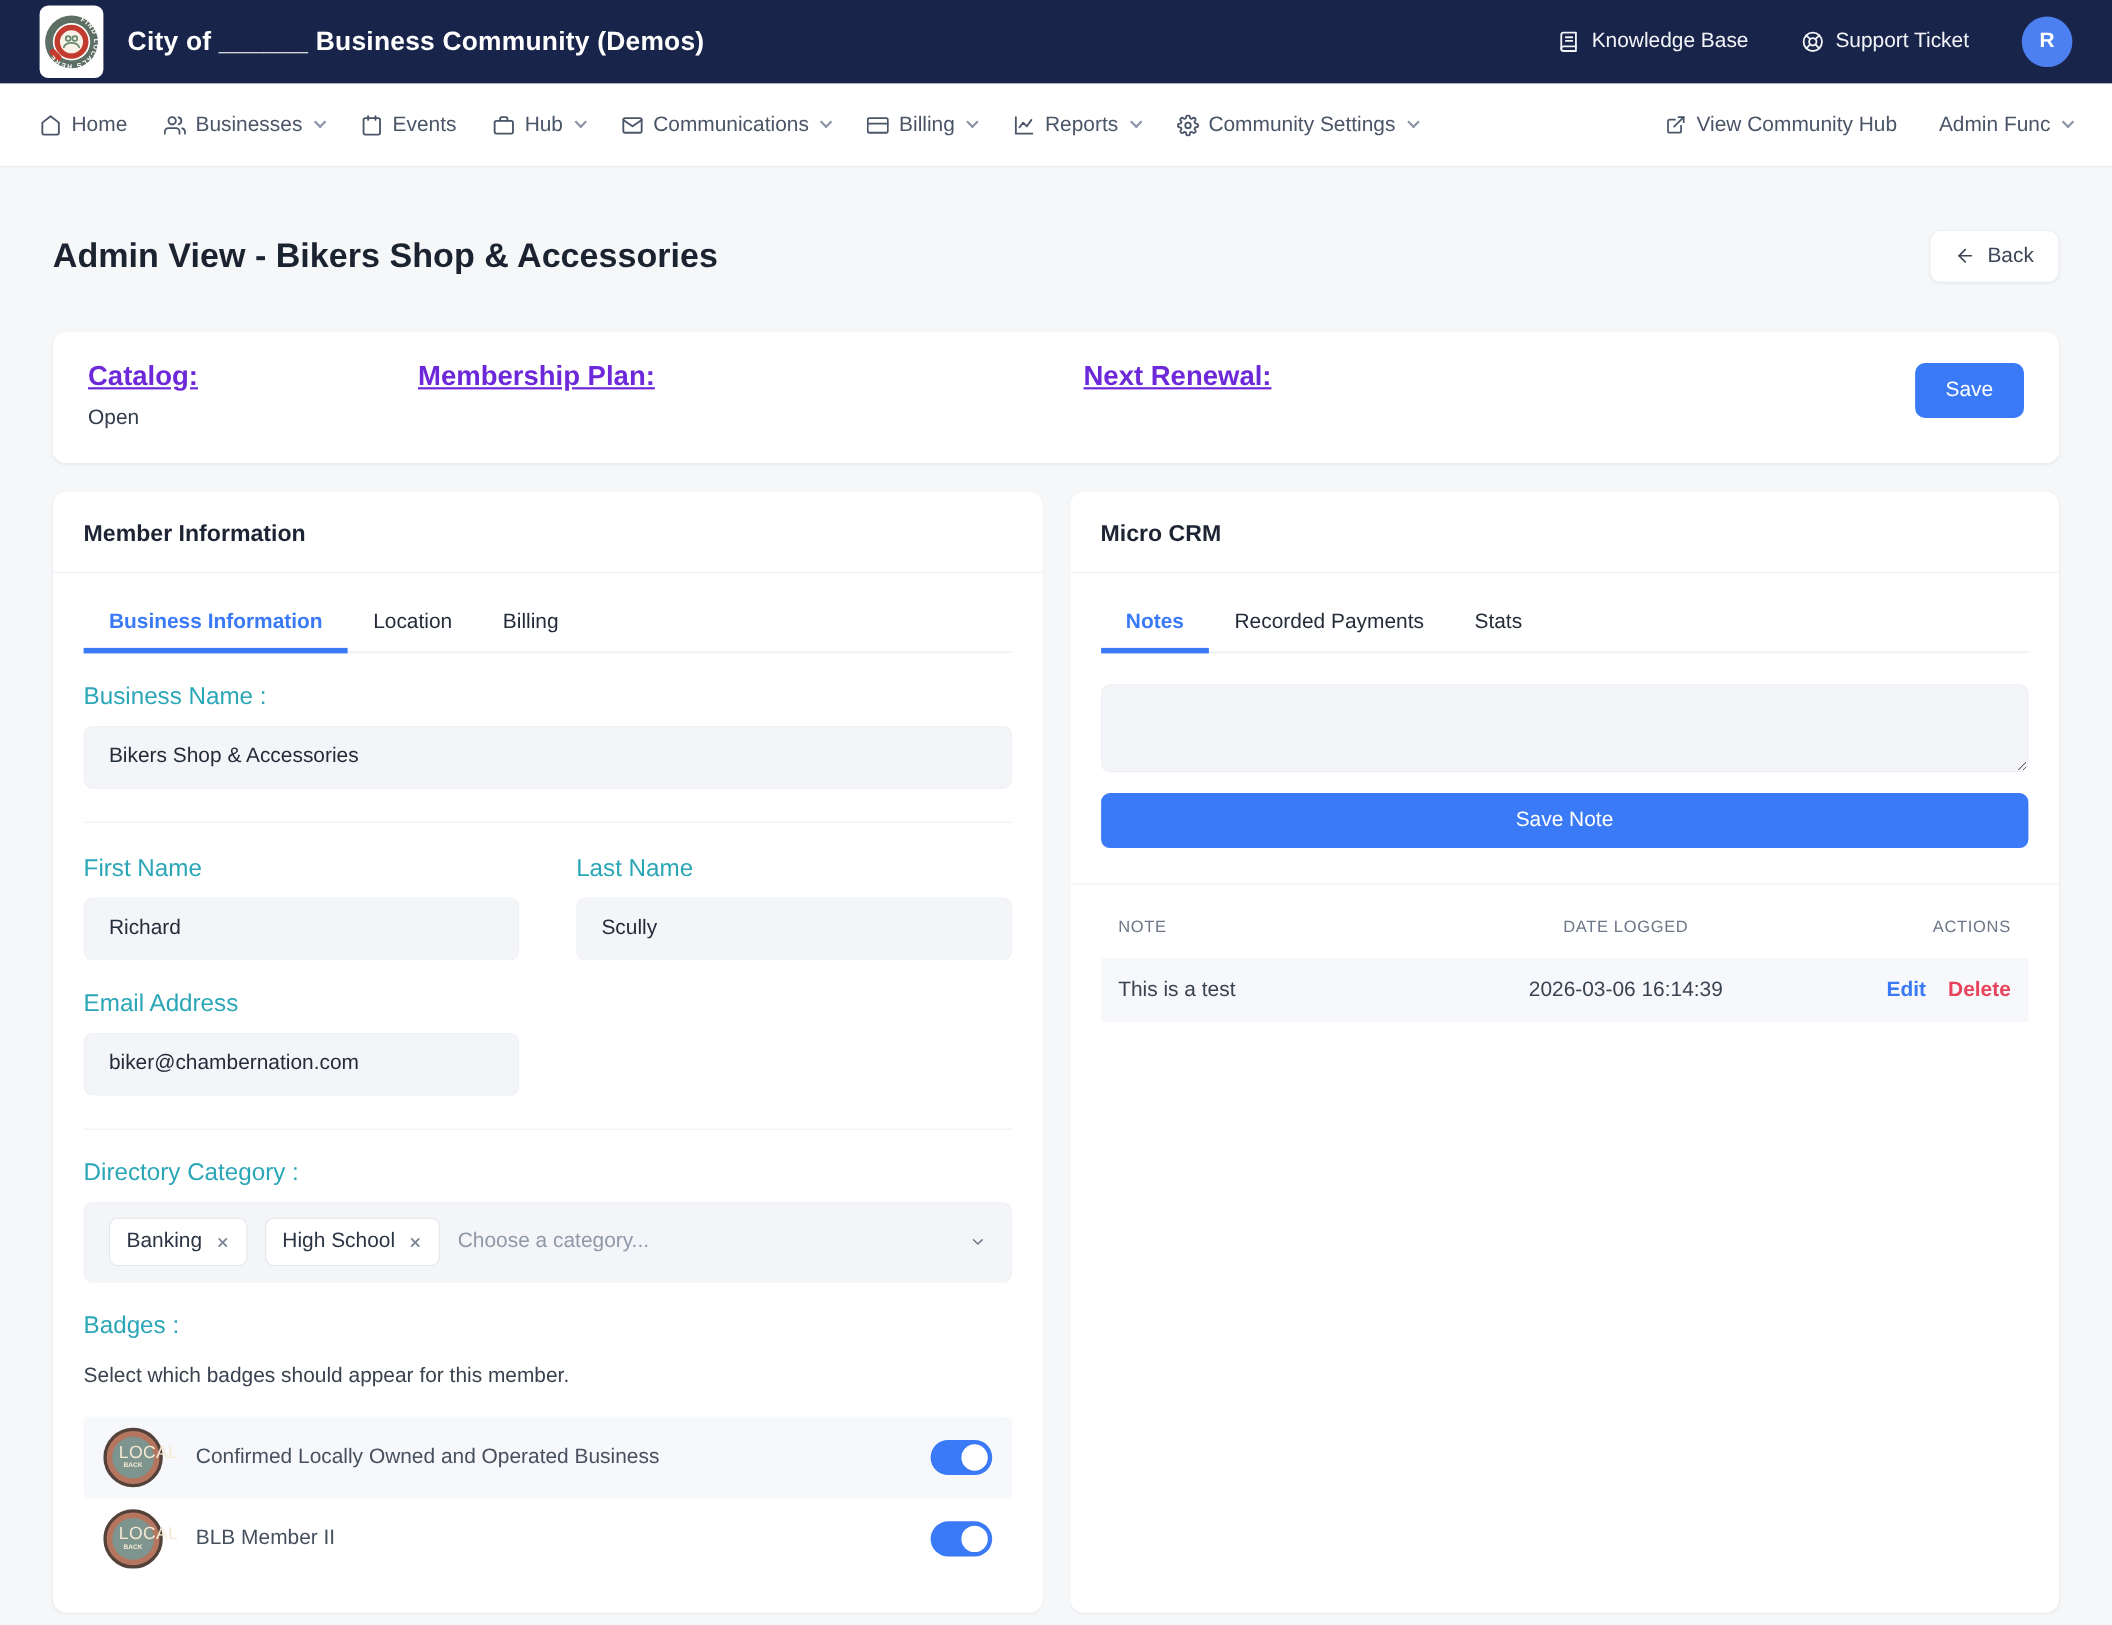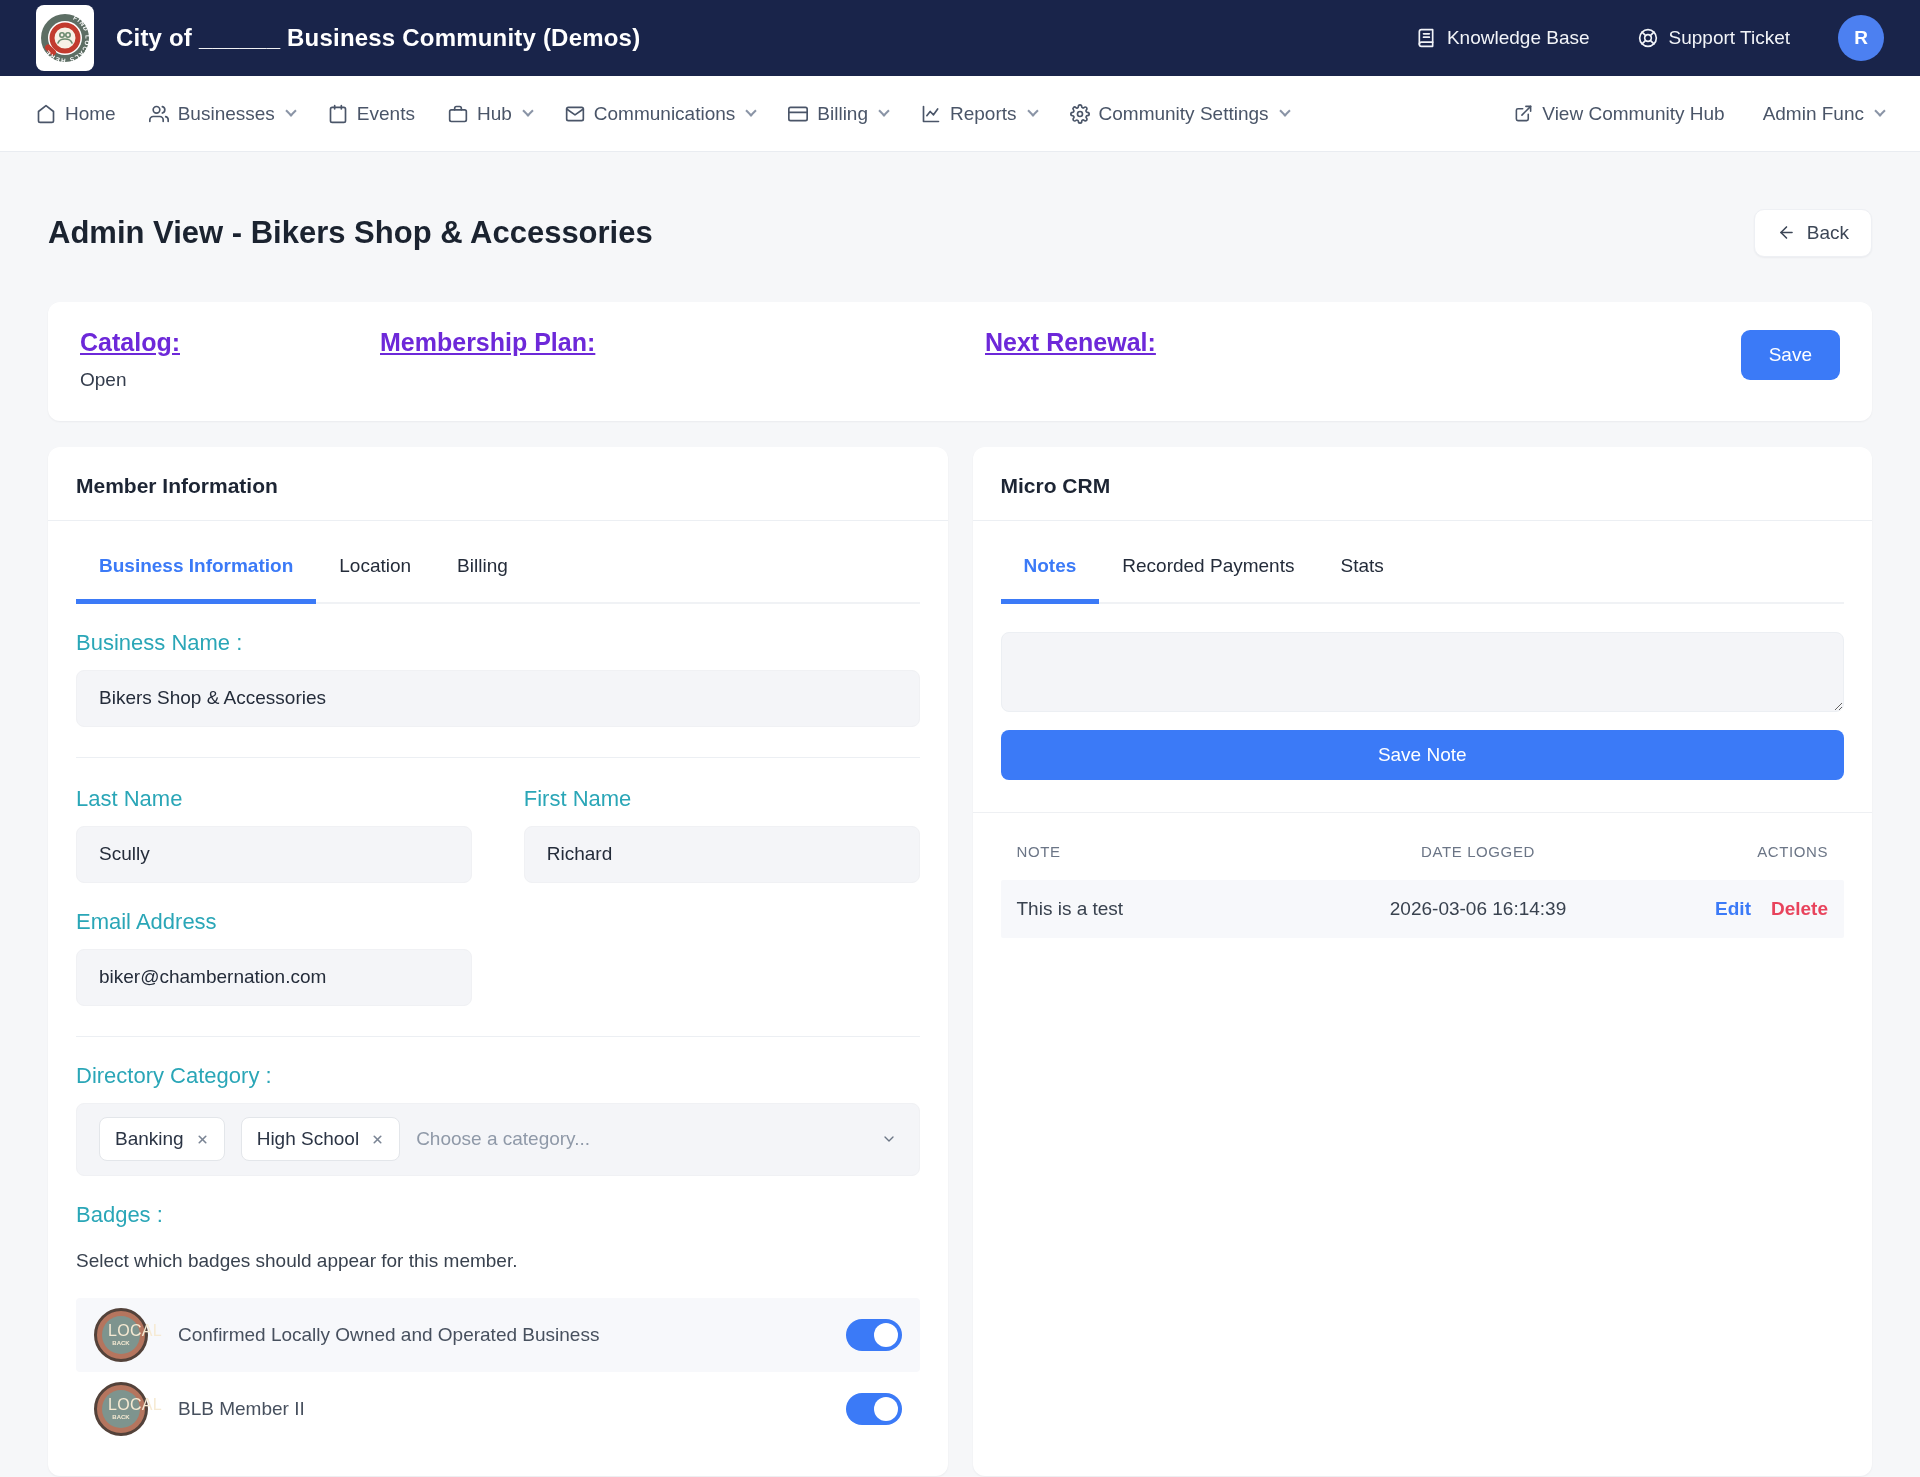--- a/index.html
+++ b/index.html
@@ -40,21 +40,21 @@
   .save-btn { background:#3b7af7; color:#fff; font-size:19px; font-weight:500; border:none; border-radius:9px; padding:14px 28px; cursor:pointer; margin-top:2px; }
 
   
   .main { display:grid; grid-template-columns:1fr 1fr; gap:25px; margin:26px 48px 0; align-items:stretch; }
   .card { background:#fff; border-radius:12px; box-shadow:0 1px 2px rgba(16,24,40,.05); }
   .card-head { padding:27px 28px 22px; border-bottom:1px solid #eceff3; }
   .card-title { font-size:21px; font-weight:700; color:#1d2534; }
   .card-body { padding:28px 28px 30px; }
 
   .tabs { display:flex; border-bottom:2px solid #f0f2f5; }
-  .tab { padding:6px 23px 22px; font-size:19px; color:#242c3a; cursor:pointer; border-bottom:5px solid transparent; margin-bottom:-2px; white-space:nowrap; }
+  .tab { padding:6px 23px 12px; font-size:19px; color:#242c3a; cursor:pointer; border-bottom:5px solid transparent; margin-bottom:-2px; white-space:nowrap; }
   .tab.active { color:#3b7af7; font-weight:600; border-bottom-color:#3b7af7; }
 
   .field-label { color:#2aa6b7; font-size:22px; margin:26px 0 14px; }
   .input { background:#f4f5f8; border:1px solid #f0f1f4; border-radius:8px; height:57px; display:flex; align-items:center; padding:0 22px; font-size:19px; color:#242c3a; }
   .divider { height:1px; background:#eceff3; margin:30px 0 2px; }
   .grid-2 { display:grid; grid-template-columns:1fr 1fr; gap:0 52px; }
 
   .select-box { background:#f4f5f8; border:1px solid #f0f1f4; border-radius:8px; min-height:73px; display:flex; align-items:center; padding:0 22px; gap:16px; cursor:pointer; }
   .tag { background:#fff; border:1px solid #e3e6ea; border-radius:8px; padding:10px 15px; font-size:19px; color:#2b3444; display:flex; align-items:center; gap:12px; }
   .tag-x { color:#7a8494; cursor:pointer; display:flex; }
@@ -283,29 +283,29 @@
 
       <div class="field-label">Business Name :</div>
       <div class="input">
         <span>Bikers Shop &amp; Accessories</span>
       </div>
 
       <div class="divider"></div>
 
       <div class="grid-2">
         <div>
+          <div class="field-label">First Name</div>
+          <div class="input">
+            <span>Richard</span>
+          </div>
+        </div>
+        <div>
           <div class="field-label">Last Name</div>
           <div class="input">
             <span>Scully</span>
-          </div>
-        </div>
-        <div>
-          <div class="field-label">First Name</div>
-          <div class="input">
-            <span>Richard</span>
           </div>
         </div>
         <div>
           <div class="field-label">Email Address</div>
           <div class="input">
             <span>biker@chambernation.com</span>
           </div>
         </div>
       </div>
 

